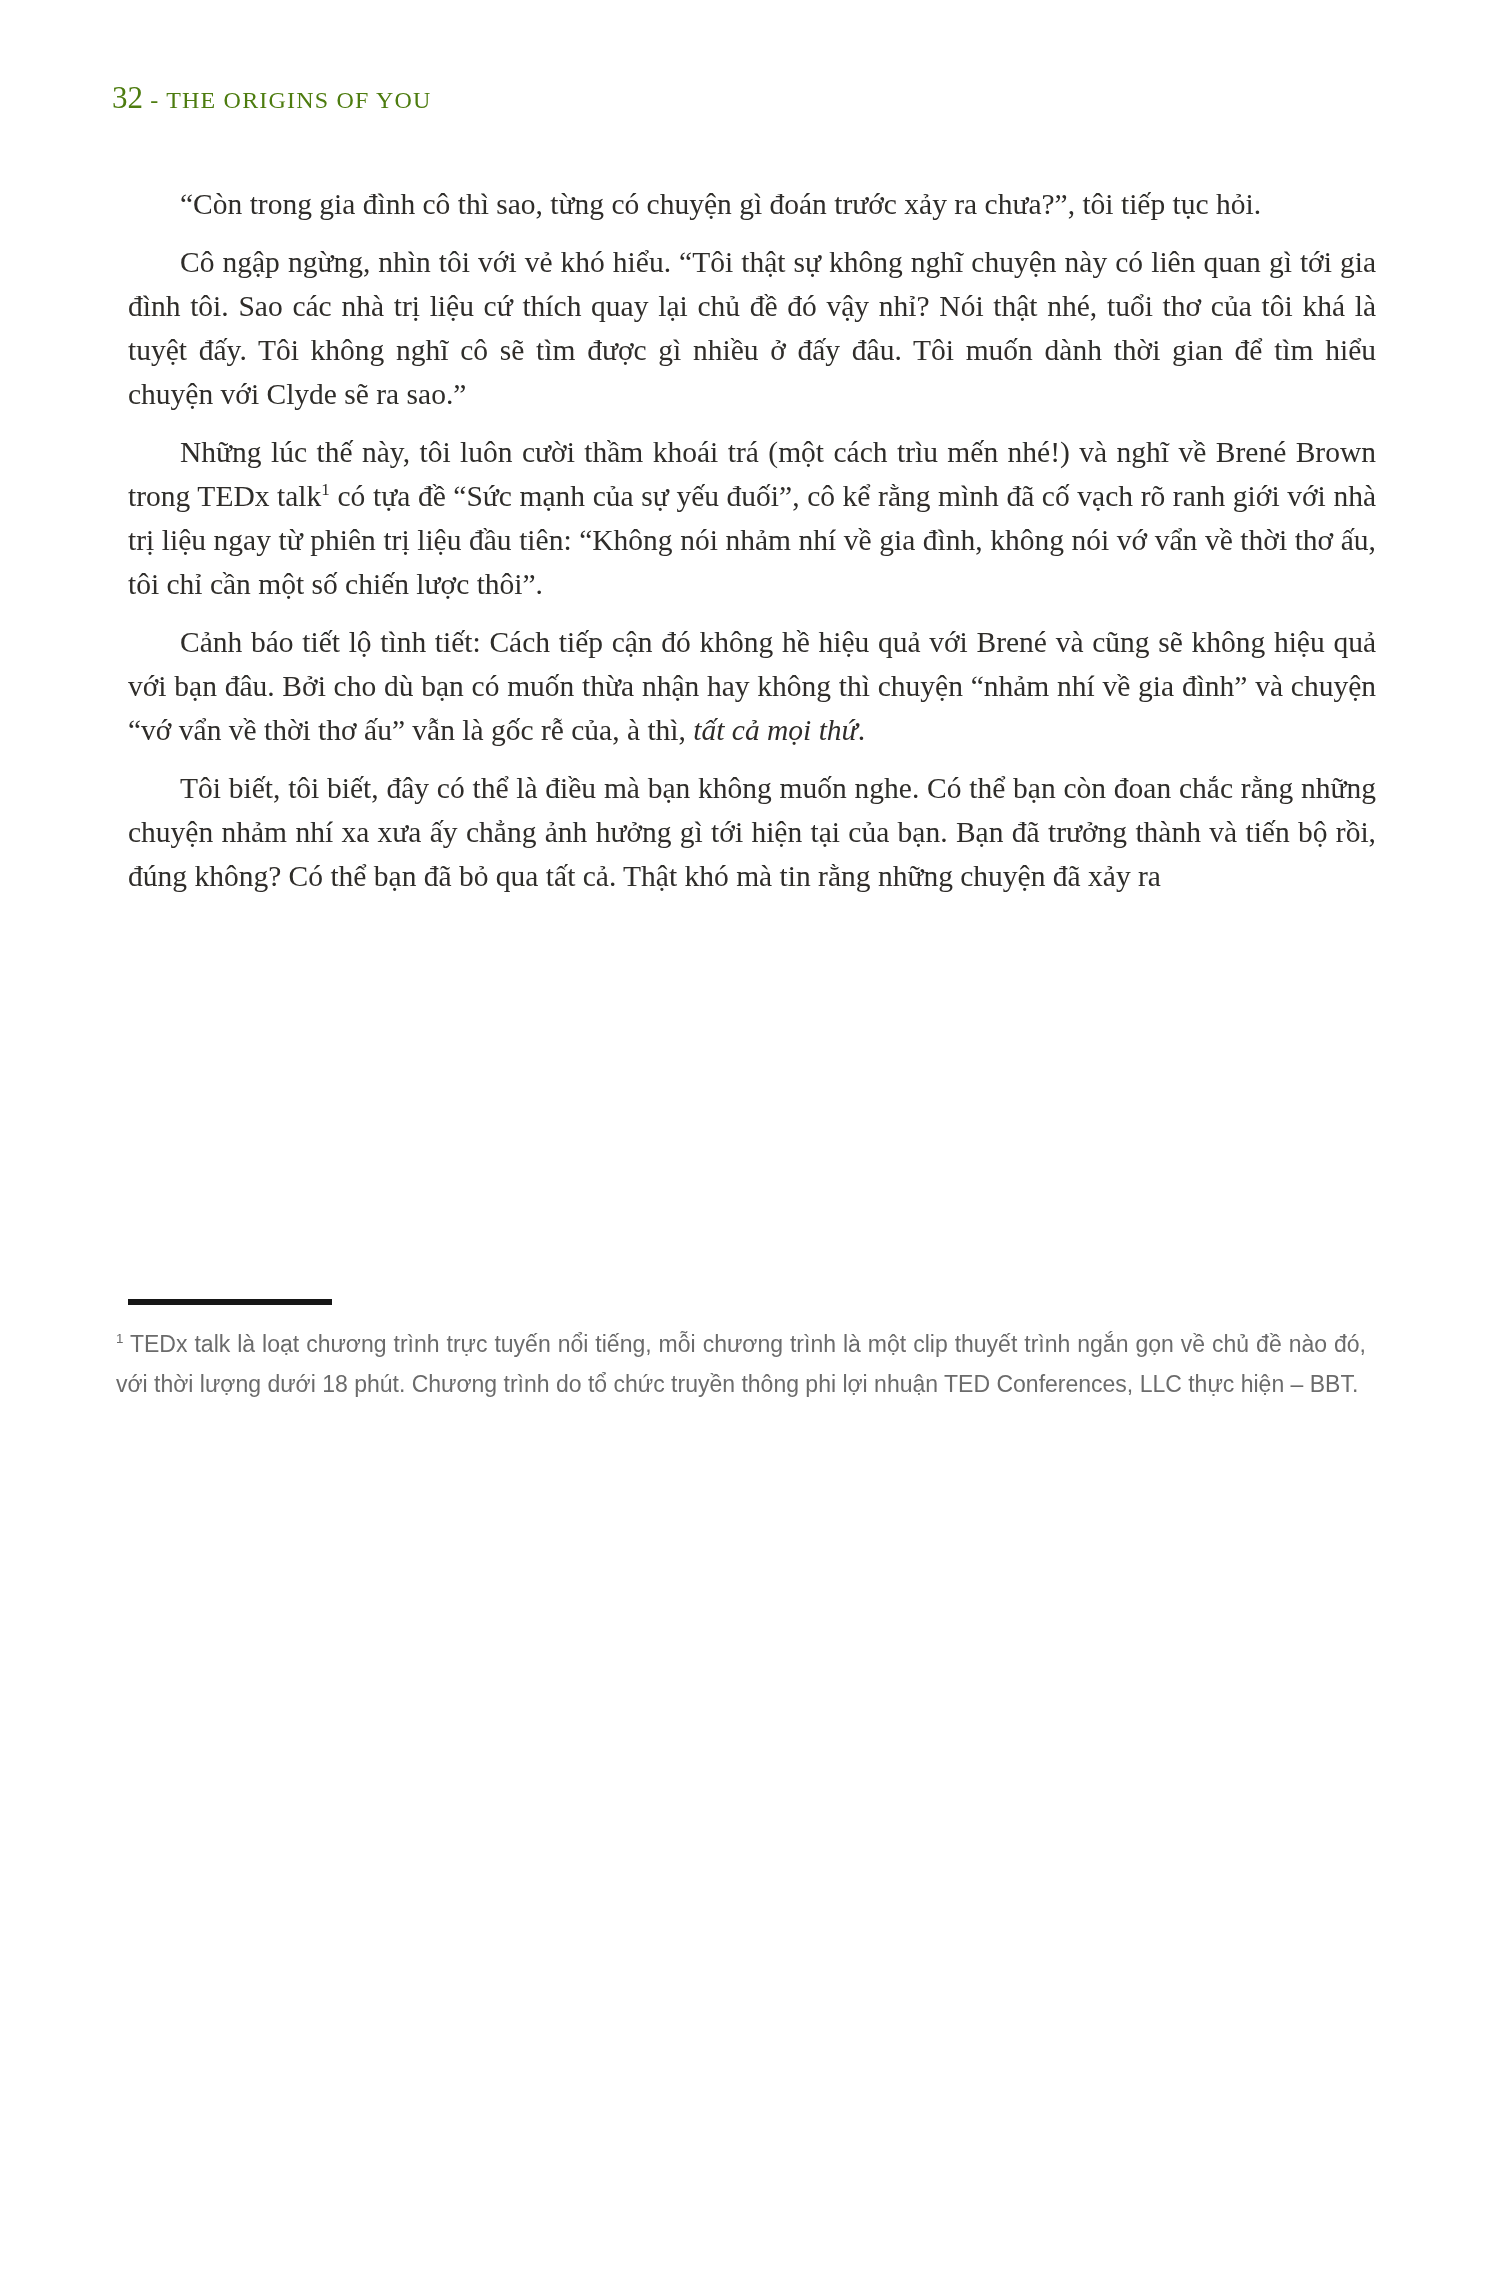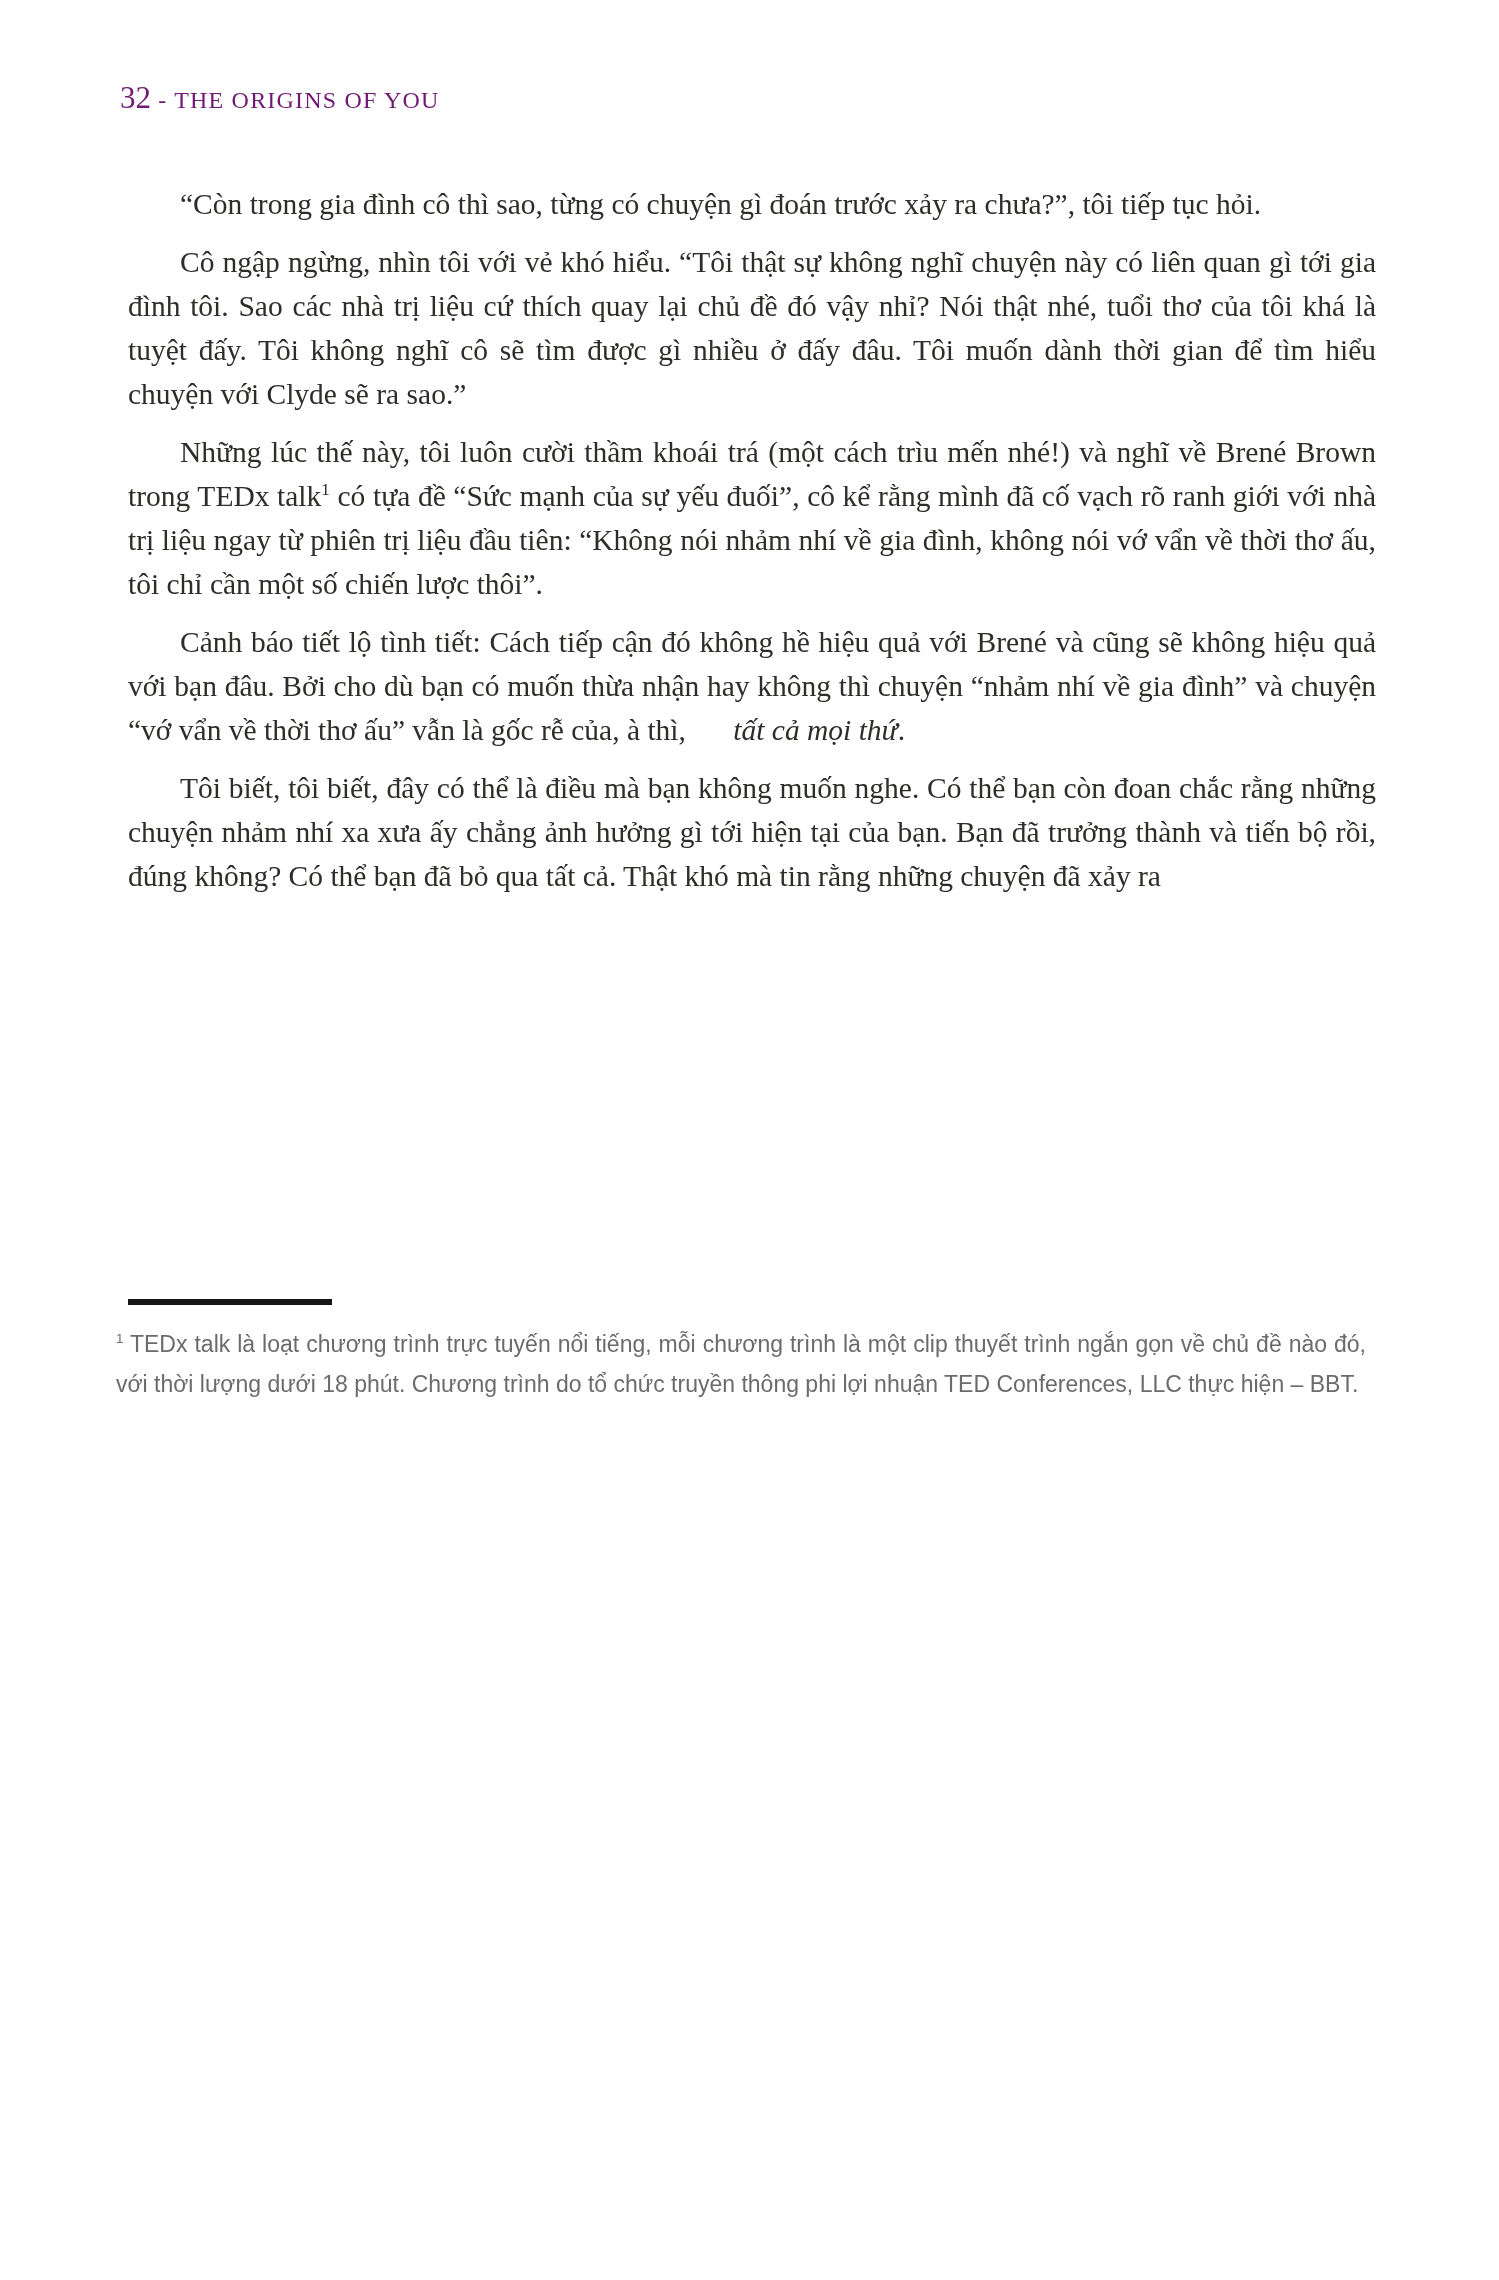--- a/index.html
+++ b/index.html
@@ -12,22 +12,22 @@
     width: 1499px;
     height: 2280px;
     background: #ffffff;
     overflow: hidden;
     font-family: "Liberation Serif", "DejaVu Serif", serif;
     color: #2f2d2a;
   }
   .running-header {
     position: absolute;
     top: 80px;
-    left: 120px;
-    color: #701a75;
+    left: 112px;
+    color: #4d7c0f;
     white-space: nowrap;
   }
   .running-header .pagenum {
     font-size: 31px;
   }
   .running-header .sep,
   .running-header .running-title {
     font-size: 24px;
     letter-spacing: 1.2px;
   }
@@ -38,21 +38,20 @@
     width: 1248px;
     font-size: 29.5px;
     line-height: 44px;
     text-align: justify;
   }
   .body-text p {
     margin: 0 0 14px 0;
     text-indent: 52px;
   }
   .body-text em {
-    margin-left: 40px;
   }
   sup {
     font-size: 0.58em;
     vertical-align: super;
     line-height: 0;
   }
   .footnote-rule {
     position: absolute;
     left: 128px;
     top: 1299px;

